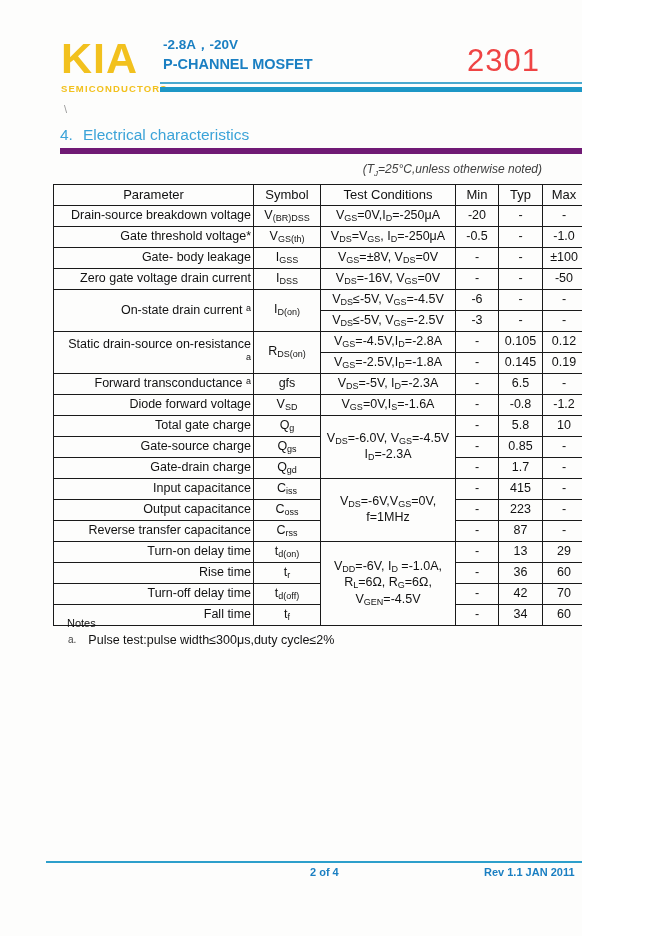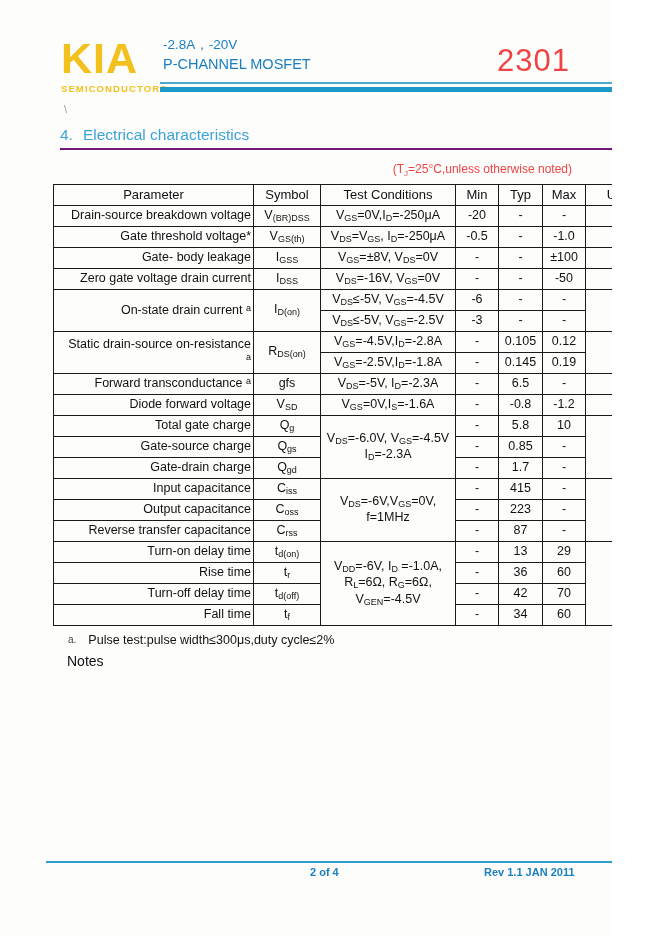--- a/index.html
+++ b/index.html
@@ -1,46 +1,46 @@
 <!DOCTYPE html>
 <html><head>
 <meta charset="utf-8">
 <style>
   html,body{margin:0;padding:0;}
   body{width:662px;height:936px;background:#ffffff;font-family:"Liberation Sans","DejaVu Sans",sans-serif;color:#111;}
-  .page{position:absolute;left:0;top:0;width:582px;height:936px;background:#fdfdfc;overflow:hidden;padding-left:30px;}
+  .page{position:absolute;left:0;top:0;width:582px;height:936px;background:#fdfdfc;overflow:hidden;}
 
   
   .logo{position:absolute;left:61px;top:34px;font-size:43px;font-weight:bold;color:#F2C11E;letter-spacing:1px;}
   .logo-sub{position:absolute;left:61px;top:83px;font-size:9.5px;font-weight:bold;color:#F2C11E;letter-spacing:1.1px;}
-  .head-block{position:absolute;left:163px;top:38px;color:#1A7FC2;font-weight:normal;line-height:1;}
+  .head-block{position:absolute;left:163px;top:38px;color:#1A7FC2;font-weight:bold;line-height:1;}
   .head-rating{font-size:13.5px;margin-bottom:5px;}
   .head-type{font-size:14.5px;}
   .part-number{position:absolute;right:42px;top:43px;font-size:31px;color:#ef4444;letter-spacing:1px;}
   .rule-thin{position:absolute;left:160px;top:82px;width:462px;height:2px;background:#4AA9CF;}
   .rule-thick{position:absolute;left:160px;top:87px;width:464px;height:5px;background:#1D97C6;}
   .stray{position:absolute;left:64px;top:103px;font-size:11px;color:#999;}
 
   
-  .section-title{position:absolute;left:60px;top:126px;width:562px;font-size:15.5px;color:#3BA3D8;border-bottom:2px solid #701a75;padding-bottom:4px;}
+  .section-title{position:absolute;left:60px;top:126px;width:562px;font-size:15.5px;color:#3BA3D8;border-bottom:6px solid #701a75;padding-bottom:4px;}
   .section-title .num{margin-right:10px;}
-  .cond-note{position:absolute;right:40px;top:162px;font-size:12px;color:#ef4444;}
+  .cond-note{position:absolute;right:40px;top:162px;font-size:12px;color:#404040;font-style:italic;}
   .cond-note sub{font-size:8px;}
 
   
   table.dtable{position:absolute;left:53px;top:184px;width:604px;border-collapse:collapse;table-layout:fixed;}
   .dtable th,.dtable td{border:1px solid #1a1a1a;font-size:12.5px;font-weight:normal;text-align:center;height:20px;padding:0 2px;color:#111;line-height:1.25;}
   .dtable th{font-size:13px;}
   .dtable td.p{text-align:right;padding-left:10px;}
   .dtable sub{font-size:0.72em;vertical-align:-0.25em;}
   .dtable sup{font-size:0.72em;vertical-align:0.35em;}
   .cond-multi{line-height:24px;}
 
   
-  .notes-title{position:absolute;left:67px;top:617px;font-size:14px;margin-top:36px;}
+  .notes-title{position:absolute;left:67px;top:617px;font-size:11px;}
   .note-item{position:absolute;left:68px;top:633px;font-size:12.5px;}
   .note-item .note-label{font-size:10px;color:#444;margin-right:12px;vertical-align:1px;}
 
   
   .footer-rule{position:absolute;left:46px;top:861px;width:570px;height:2px;background:#2D9FCB;}
   .footer-page{position:absolute;left:310px;top:866px;font-size:11px;font-weight:bold;color:#1A7FC2;}
   .footer-rev{position:absolute;left:484px;top:866px;font-size:11px;font-weight:bold;color:#1A7FC2;}
 </style>
 </head>
 <body>

